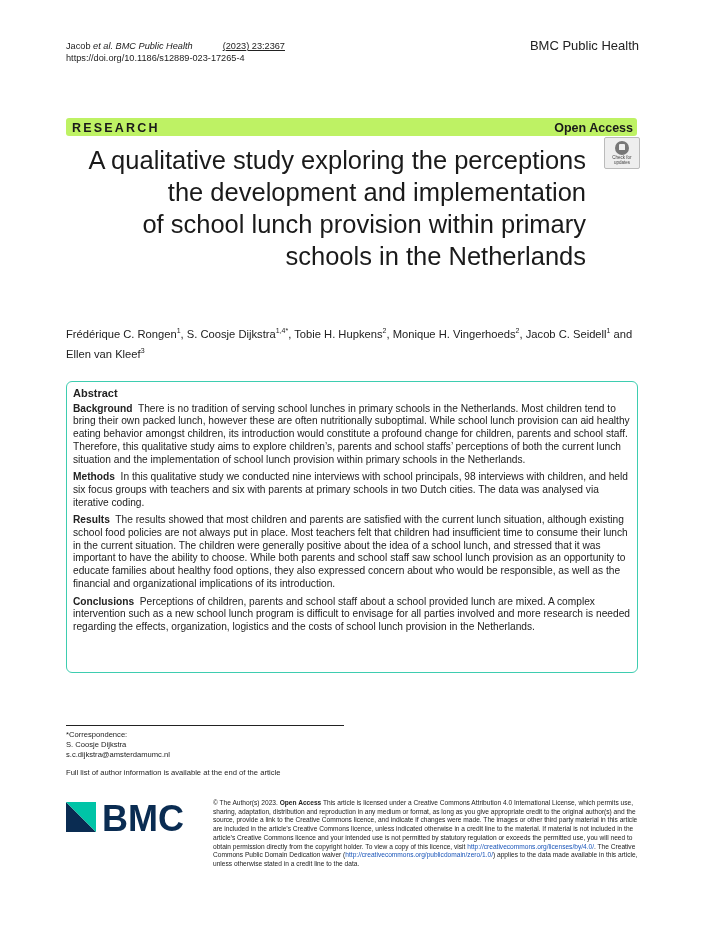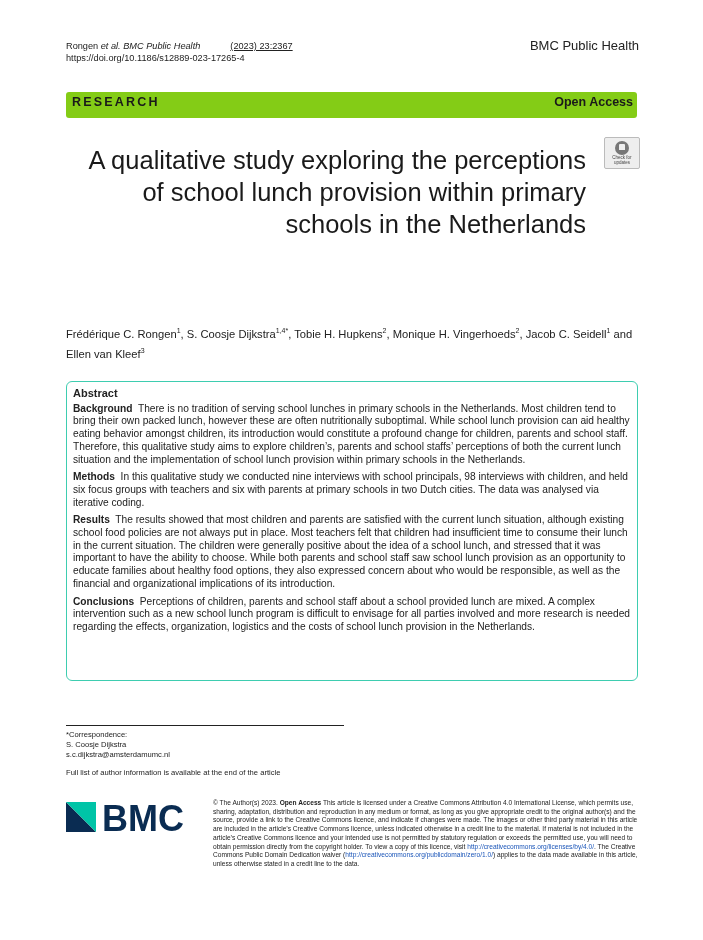--- a/index.html
+++ b/index.html
@@ -2,64 +2,65 @@
 <html><head>
 <meta charset="utf-8">
 <style>
   html, body { margin:0; padding:0; background:#fff; }
   body { width:703px; height:940px; position:relative; overflow:hidden; font-family:"Liberation Sans", sans-serif; color:#1a1a1a; }
   .abs { position:absolute; }
   .hdr-left { left:66px; top:40px; font-size:9.2px; line-height:12px; color:#222; }
   .hdr-left i { font-style:italic; }
   .hdr-left .yr { margin-left:30px;text-decoration:underline; }
   .journal { right:64px; top:38px; font-size:13px; color:#222; }
-  .banner { left:66px; top:92px; width:571px; height:26px; background:#84cc16; border-radius:3px; }
+  .banner { left:66px; top:118px; width:571px; height:18px; background:#bef264; border-radius:3px; }
   .banner .lbl { position:absolute; left:6px; top:3px; font-weight:bold; font-size:12.5px; letter-spacing:2.2px; color:#1a1a1a; }
   .banner .oa { position:absolute; right:4px; top:3px; font-weight:bold; font-size:12.5px; color:#1a1a1a; }
   .title { left:66px; top:144px; width:520px; font-size:25.5px; line-height:32px; color:#1a1a1a; }
   .title div { white-space:nowrap;text-align:right; }
   .check { left:604px; top:137px; width:34px; height:30px; border:1px solid #bbb; background:#eee; border-radius:2px; text-align:center; }
   .check .circ { width:14px; height:14px; border-radius:50%; background:#777; margin:3px auto 0; position:relative; }
   .check .circ:after { content:""; position:absolute; left:4px; top:3px; width:6px; height:6px; background:#eee; border-radius:1px 1px 0 0; }
   .check .t { font-size:4.5px; line-height:5px; color:#444; }
   .authors { left:66px; top:322px; width:575px; font-size:11.2px; line-height:17px; color:#222; }
   .authors sup { font-size:7px; }
-  .abstract { left:66px; top:381px; width:558px; height:285px; border:1.5px solid #3ecdb0; border-radius:6px; padding:5px 6px 8px 6px; font-size:10.2px; line-height:12.7px; color:#222; }
+  .abstract { left:66px; top:381px; width:558px; height:285px; border:1.5px solid #3ecdb0; border-radius:6px; padding:5px 6px 0 6px; font-size:10.2px; line-height:12.7px; color:#222; }
   .abstract h3 { margin:0 0 3px 0; font-size:11px; font-weight:bold; }
   .abstract p { margin:0 0 5px 0; }
   .abstract b { font-weight:bold; }
   .rule { left:66px; top:725px; width:278px; height:1px; background:#222; }
   .corr { left:66px; top:730px; font-size:7.6px; line-height:9.8px; color:#222; }
   .full { left:66px; top:768px; font-size:7.6px; color:#222;text-align:right; }
   .logo { left:66px; top:800px; width:130px; height:34px; }
   .license { left:213px; top:799px; width:426px; font-size:6.6px; line-height:8.7px; color:#222; }
   .license a { color:#1a55b8; text-decoration:none; }
 </style>
 </head>
 <body>
 
 <div class="abs hdr-left">
-  <div><span>Rongen </span><i>et al. BMC Public Health</i><span class="yr">(2023) 23:2367</span></div>
+  <div><span>Jacob </span><i>et al. BMC Public Health</i><span class="yr">(2023) 23:2367</span></div>
   <div>https://doi.org/10.1186/s12889-023-17265-4</div>
 </div>
 <div class="abs journal">BMC Public Health</div>
 
 <div class="abs banner">
   <span class="lbl">RESEARCH</span>
   <span class="oa">Open Access</span>
 </div>
 
 <div class="abs check">
   <div class="circ"></div>
   <div class="t">Check for</div>
   <div class="t">updates</div>
 </div>
 
 <div class="abs title">
   <div>A qualitative study exploring the perceptions</div>
+  <div>the development and implementation</div>
   <div>of school lunch provision within primary</div>
   <div>schools in the Netherlands</div>
 </div>
 
 <div class="abs authors">
   <span><span>Frédérique C. Rongen</span><sup>1</sup></span><span>, </span><span><span>S. Coosje Dijkstra</span><sup>1,4*</sup></span><span>, </span><span><span>Tobie H. Hupkens</span><sup>2</sup></span><span>, </span><span><span>Monique H. Vingerhoeds</span><sup>2</sup></span><span>, </span><span><span>Jacob C. Seidell</span><sup>1</sup></span><span> and </span><br><span><span>Ellen van Kleef</span><sup>3</sup></span>
 </div>
 
 <div class="abs abstract">
   <h3>Abstract</h3>

